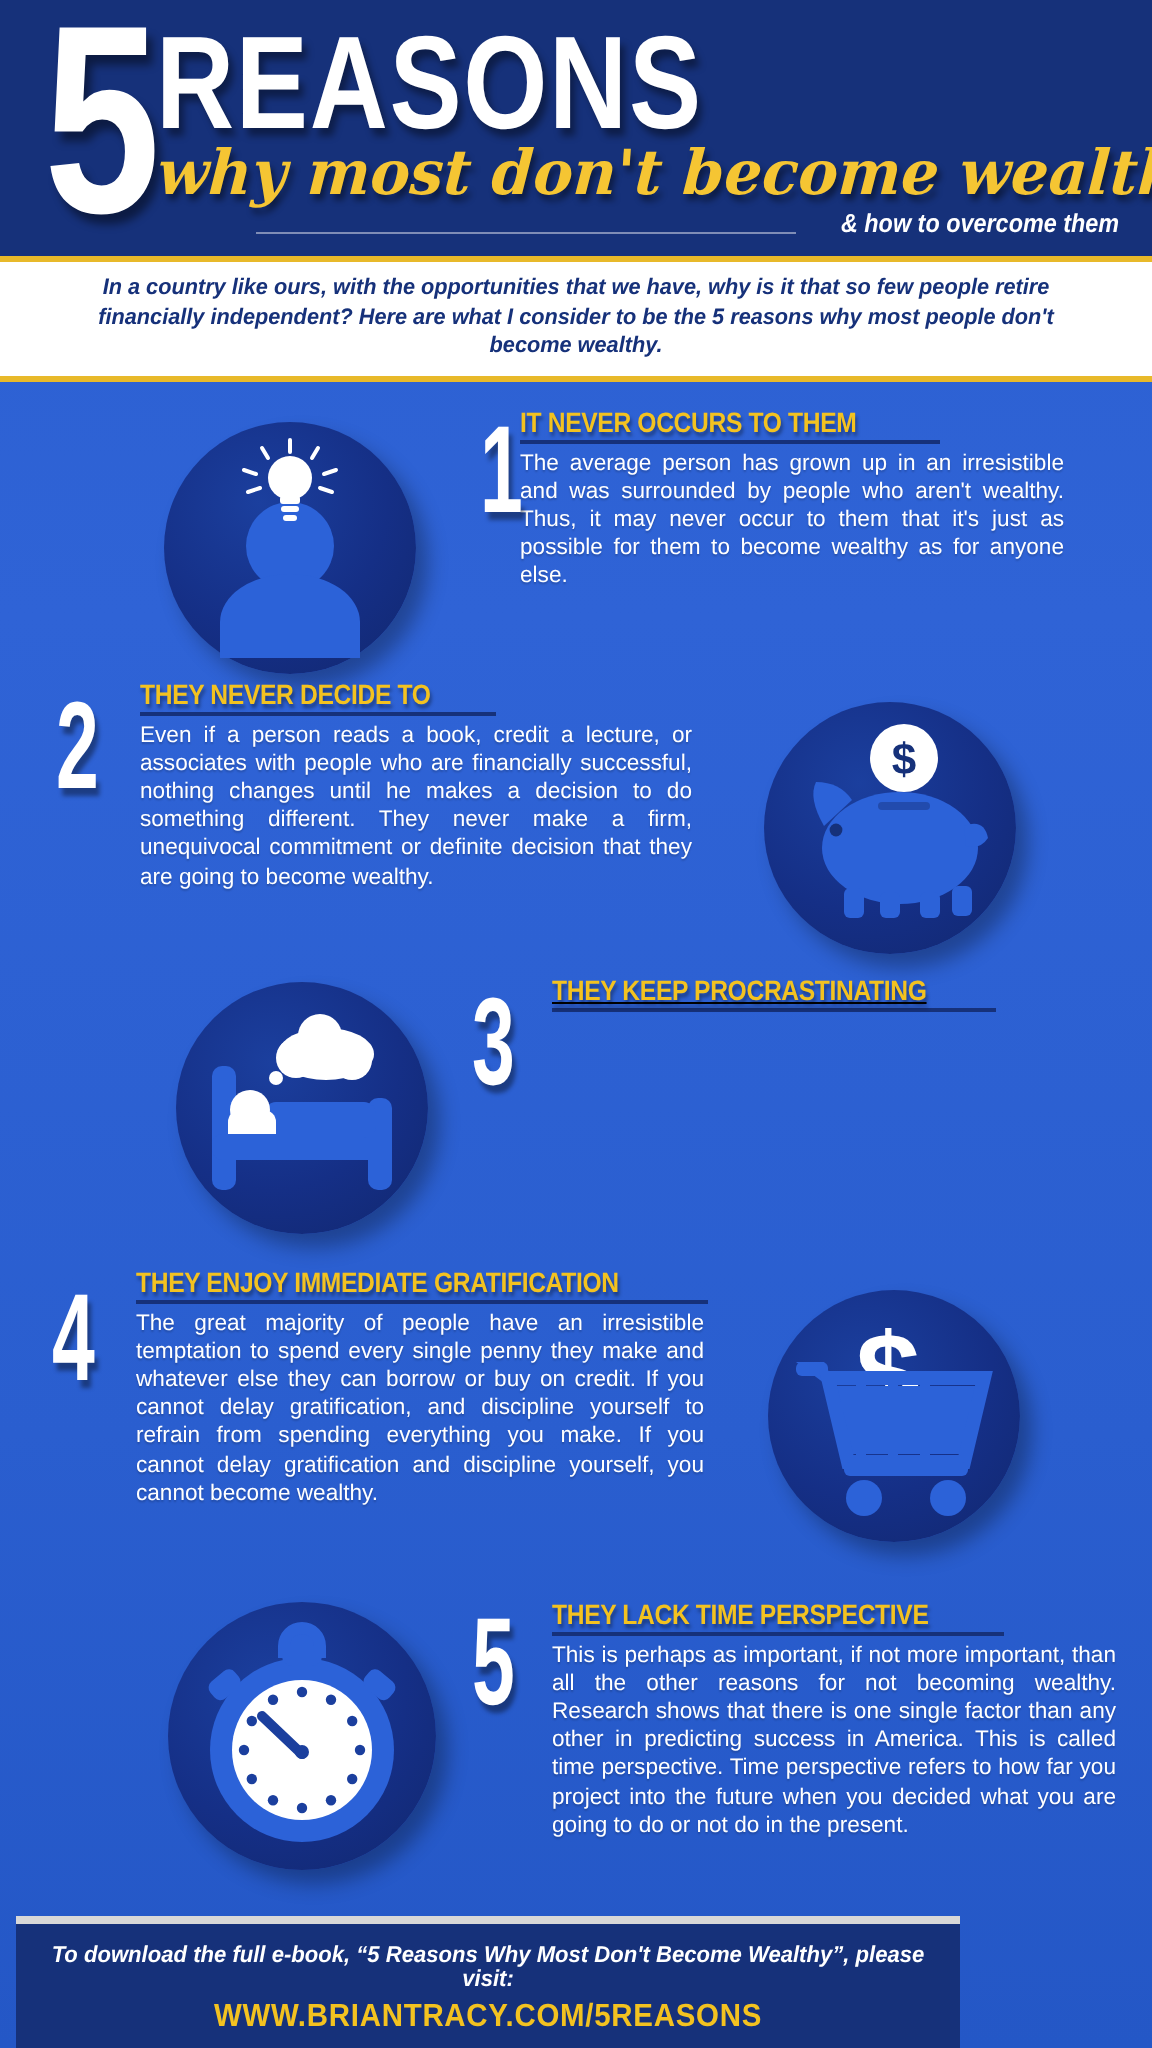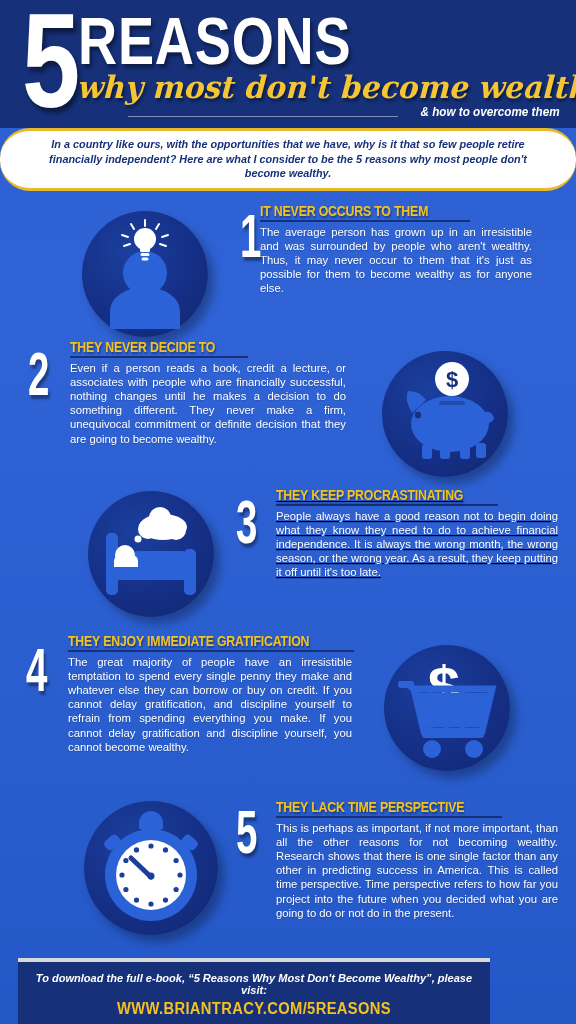--- a/index.html
+++ b/index.html
@@ -47,21 +47,20 @@
     transform:scaleX(.9);transform-origin:right top;
     white-space:nowrap;
   }
   .hdr-rule{position:absolute;left:128px;right:178px;top:116px;height:1px;background:rgba(255,255,255,.45);}
 
   
   .intro{
     position:relative;background:#ffffff;
     border-top:3px solid #e8b92a;border-bottom:3px solid #e8b92a;
     padding:6px 26px 7px 26px;
-    border-radius:30px;
   }
   .intro p{
     margin:0;text-align:center;
     color:#16317a;font-weight:bold;font-style:italic;
     font-size:11.2px;line-height:14.5px;
     transform:scaleX(.97);
   }
 
   
   .body{position:relative;padding-top:6px;height:806px;}
@@ -91,21 +90,21 @@
   }
   .hrule{height:2px;background:#16317a;margin-top:1px;margin-bottom:3px;}
   .para{
     color:#ffffff;font-size:11.3px;line-height:14.2px;
     text-align:justify;margin:0;
     text-shadow:0 1px 1px rgba(0,0,0,.20);
   }
 
   
   .footer{
-    position:absolute;left:18px;bottom:0;width:472px;height:62px;
+    position:absolute;left:8px;bottom:0;width:472px;height:62px;
     background:#16317a;border-top:4px solid #d8d8d8;
     text-align:center;
   }
   .f1{margin:10px 0 0 0;color:#ffffff;font-weight:bold;font-style:italic;font-size:11.5px;
       transform:scaleX(.96);}
   .f2{margin:4px 0 0 0;color:#f3c220;font-weight:bold;font-size:16px;letter-spacing:.4px;
       transform:scaleX(.92);}
 </style>
 </head>
 <body>
@@ -210,21 +209,20 @@
             <circle cx="72" cy="27" r="11"></circle>
             <circle cx="50" cy="48" r="3.5"></circle>
           </g>
         </svg>
       </div>
       <div class="text-col" style="left:236px;top:-4px;width:330px;">
         <div class="num" style="left:0;top:6px;">3</div>
         <div style="margin-left:40px;text-decoration:underline;">
           <div class="head">THEY KEEP PROCRASTINATING</div>
           <div class="hrule" style="width:222px;"></div>
-          <p class="para" style="width:282px;">People always have a good reason not to begin doing what they know they need to do to achieve financial independence.  It is always the wrong month, the wrong season, or the wrong year.  As a result, they keep putting it off until it's too late.</p>
         </div>
       </div>
     </div>
 
     <div class="row" style="top:442px;height:160px;">
       <div class="circle" style="left:384px;top:12px;width:126px;height:126px;">
         <svg viewBox="0 0 126 126" width="126" height="126">
           <g fill="#ffffff">
             <text x="60" y="62" text-anchor="middle" font-family="Liberation Sans, sans-serif" font-size="58" font-weight="bold" fill="#ffffff">$</text>
           </g>

